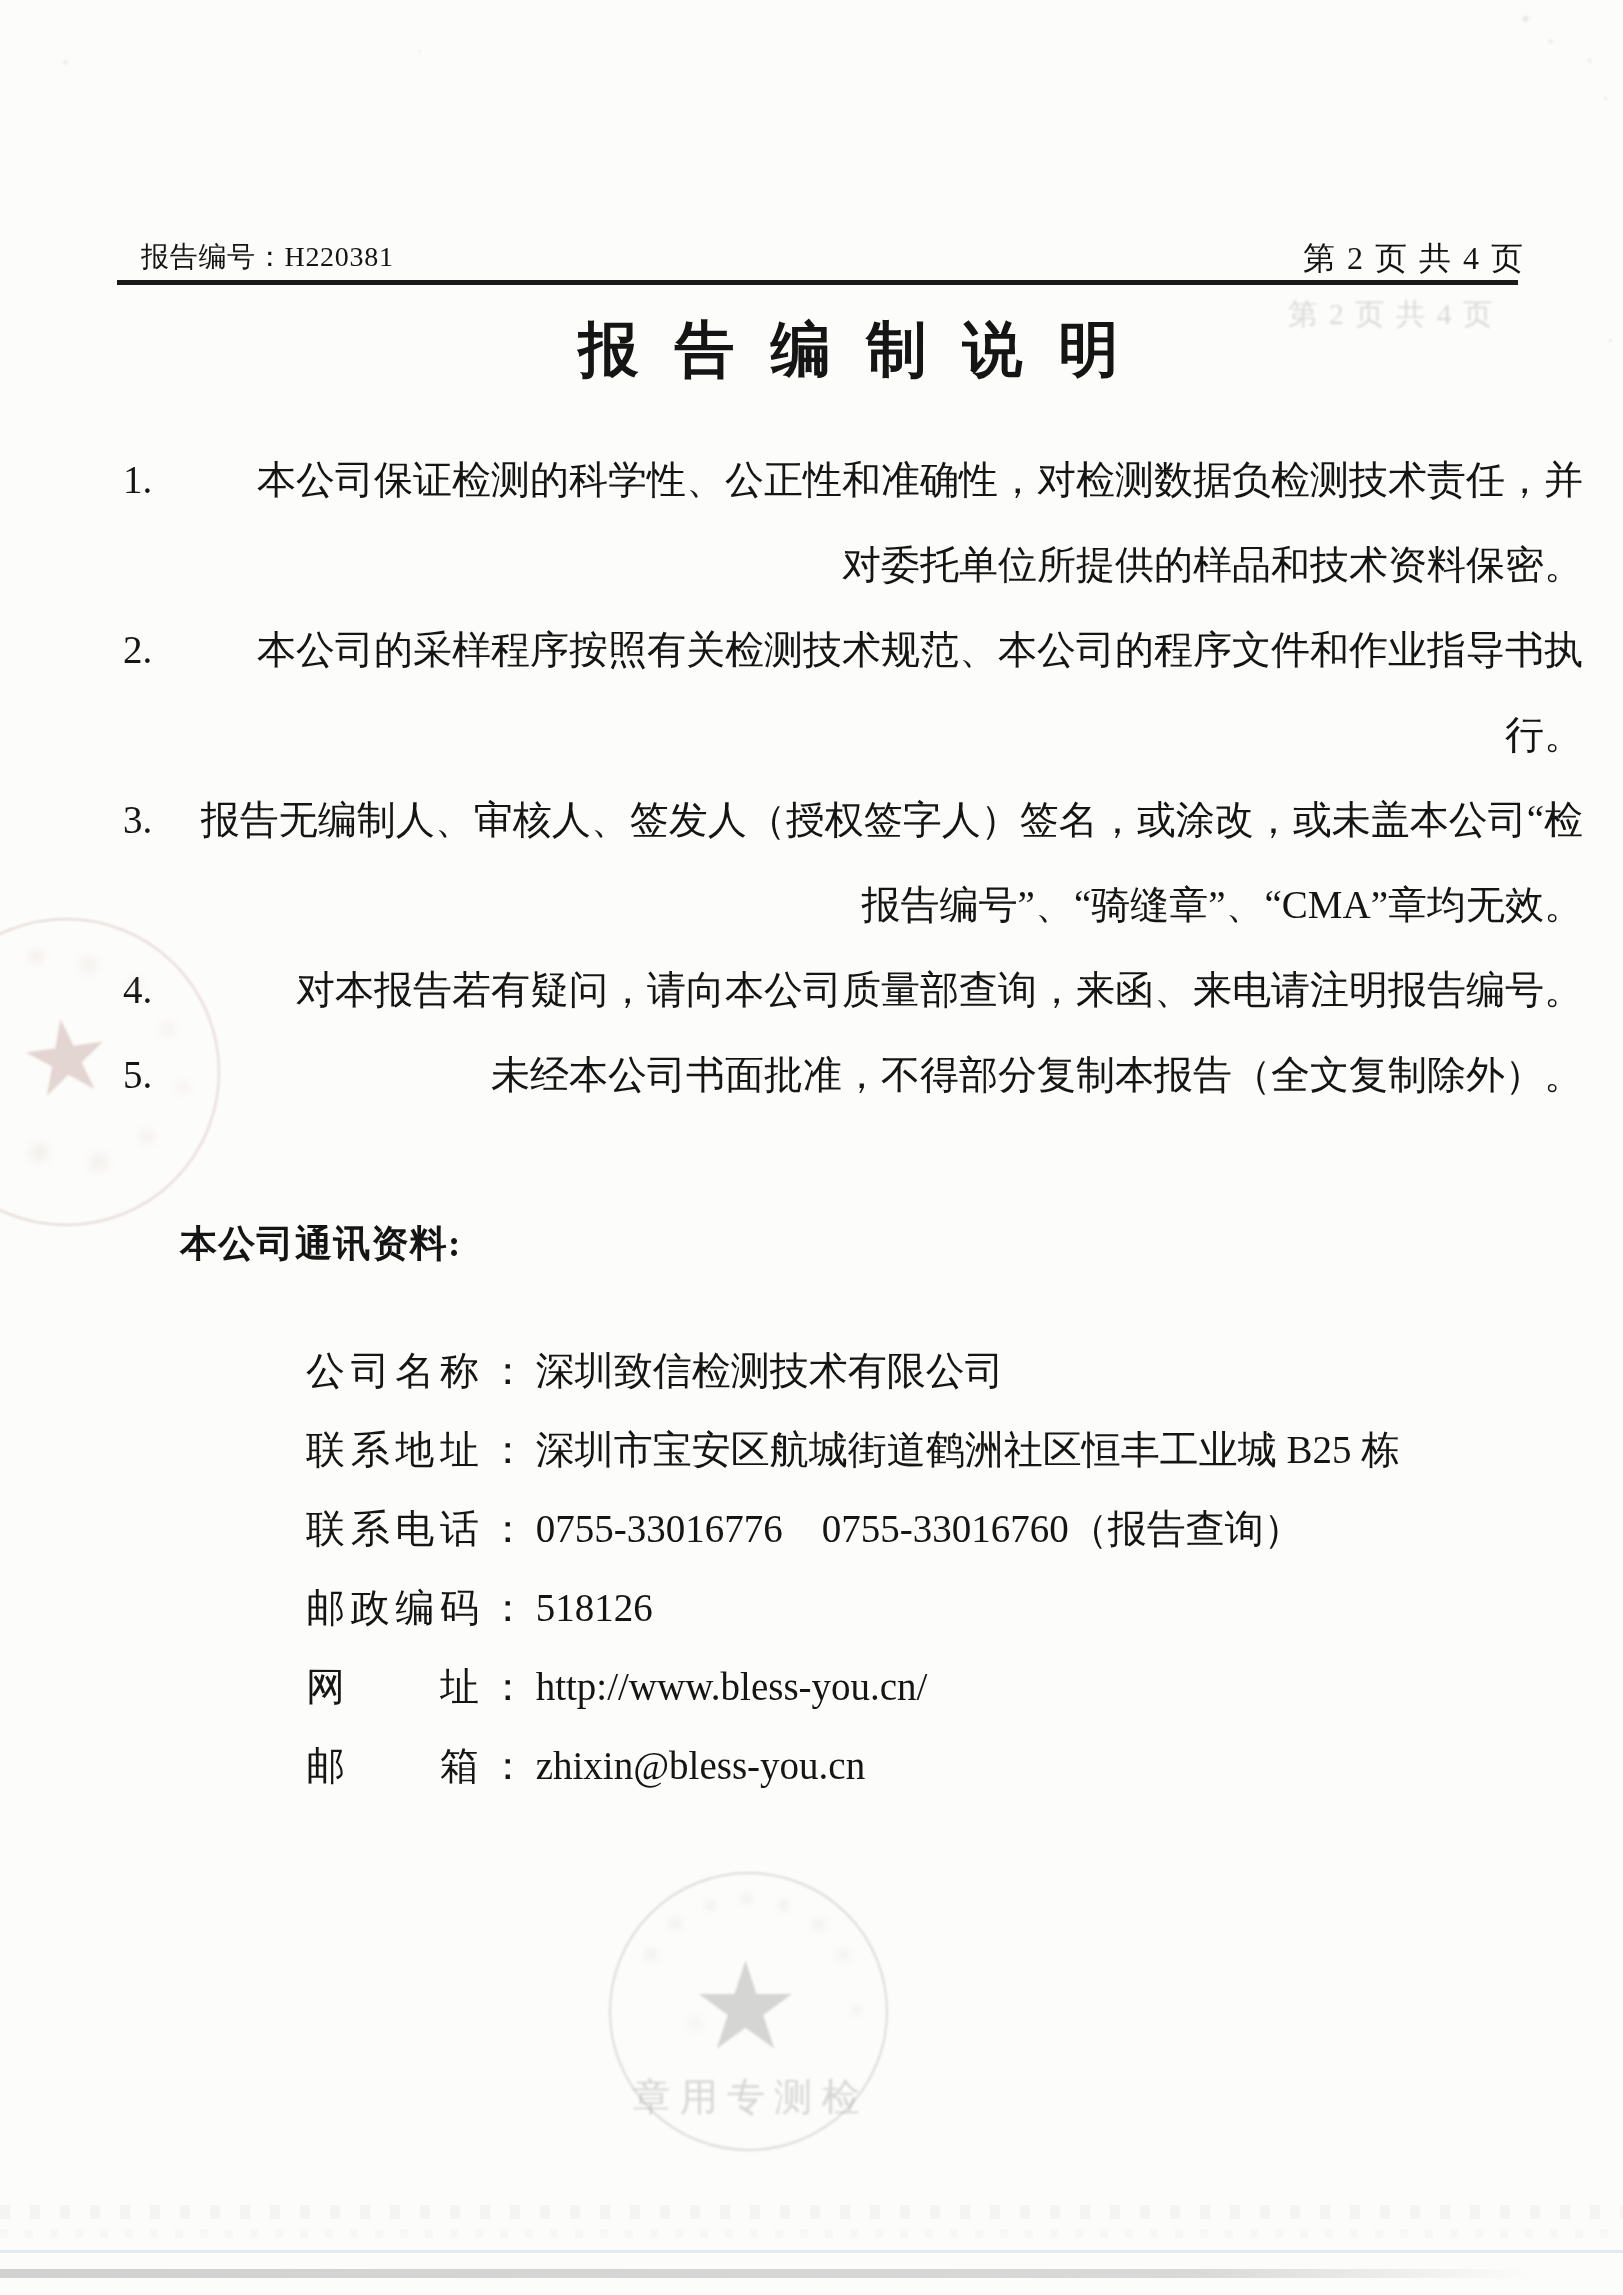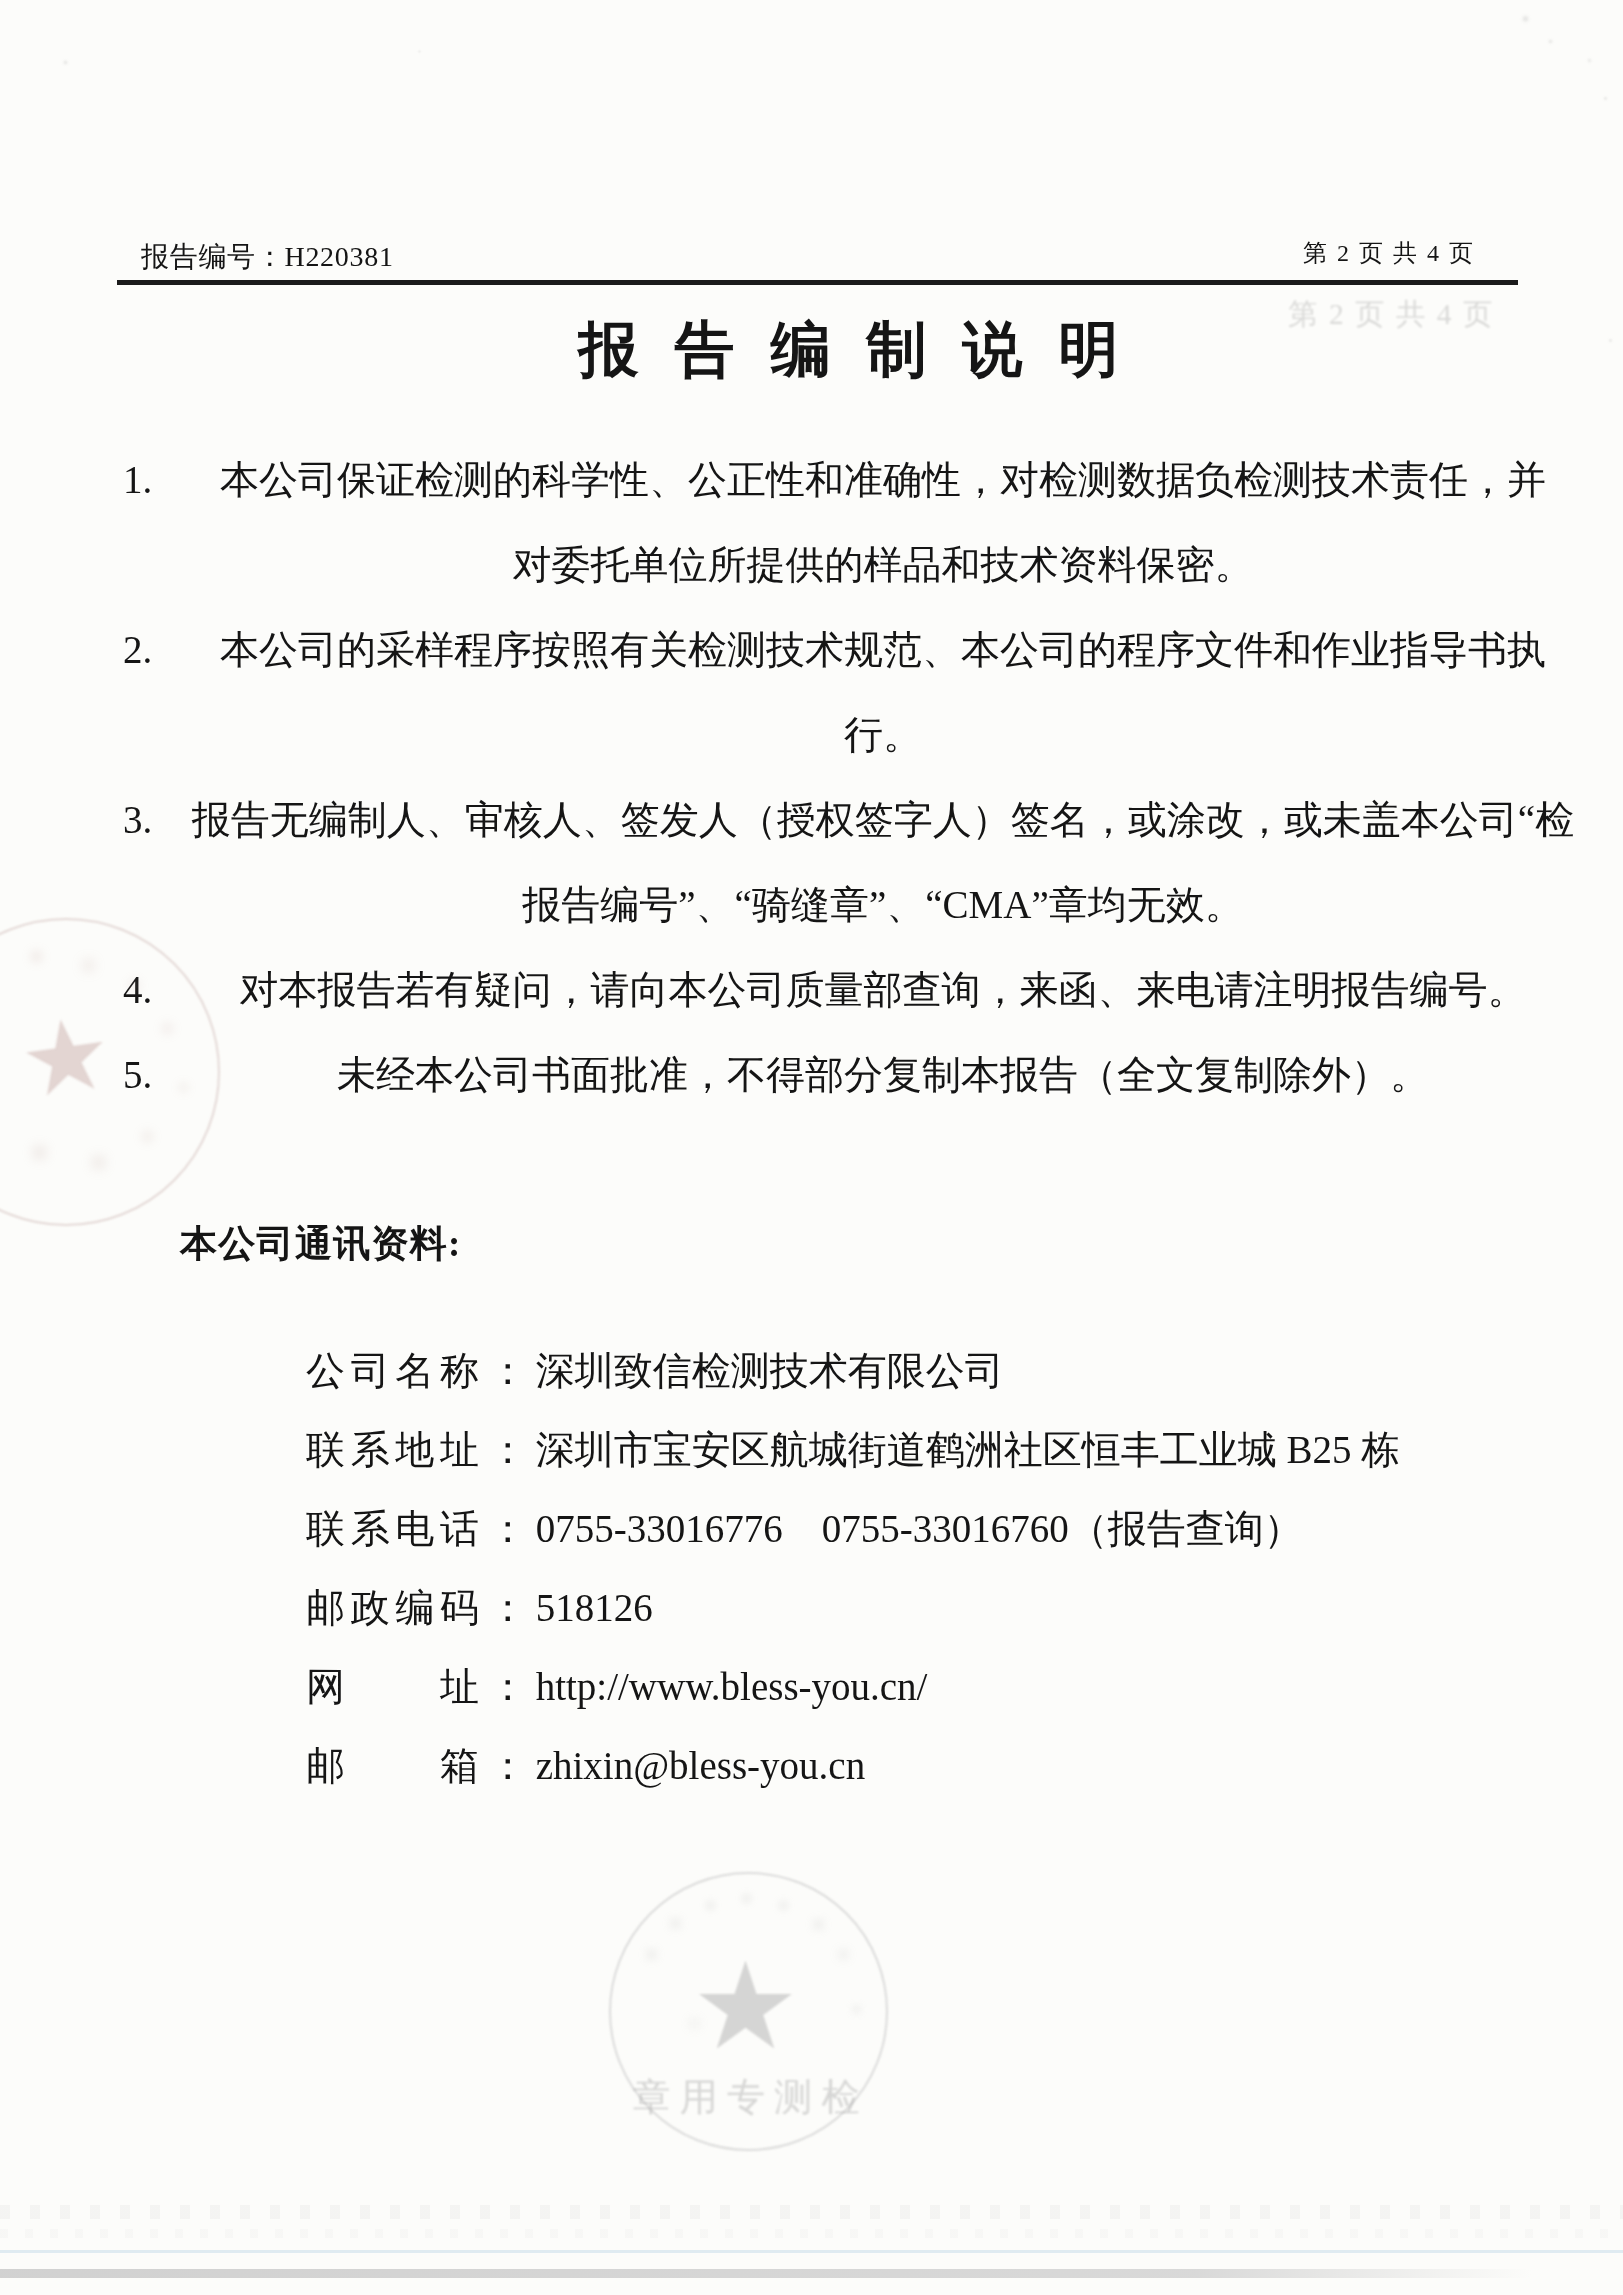--- a/index.html
+++ b/index.html
@@ -7,33 +7,33 @@
     width:1623px;height:2295px;
     background:#fcfcfa;
     font-family:"Liberation Serif","DejaVu Serif",serif;
     color:#151515;
     position:relative;
     overflow:hidden;
   }
   .abs{position:absolute;}
   
   .hdr-left{left:141px;top:238px;font-size:28px;letter-spacing:0.7px;}
-  .hdr-right{left:1303px;top:237px;font-size:24px;letter-spacing:2px;}
+  .hdr-right{left:1303px;top:237px;font-size:32px;letter-spacing:2px;}
   .hdr-ghost{left:1288px;top:295px;font-size:29.5px;letter-spacing:2px;
     opacity:.15;filter:blur(1.3px);}
   .rule{left:117px;top:280px;width:1401px;height:4.6px;background:#1b1b1b;}
   
   .title{left:0;top:310px;width:1623px;text-align:center;
     font-size:60px;font-weight:700;letter-spacing:.6em;text-indent:.6em;
     transform:translateX(37px);white-space:nowrap;}
   
   .notes{left:123px;top:437px;width:1460px;font-size:39px;line-height:85px;}
   .note{display:flex;}
   .note-num{width:60px;flex:none;}
-  .note-text{width:1420px;white-space:pre-line;text-align:center;}
+  .note-text{width:1420px;white-space:pre-line;text-align:right;}
   
   .c-head{left:180px;top:1219px;font-size:37px;font-weight:700;letter-spacing:1.3px;}
   .contact{left:270px;top:1331px;font-size:39px;line-height:79px;white-space:nowrap;margin-left:36px;}
   .c-label{display:inline-block;width:173px;text-align:justify;text-align-last:justify;
     vertical-align:top;}
   .c-colon{display:inline-block;margin:0 8.5px 0 9.2px;}
   
   .stamp{border-radius:50%;filter:blur(1px);}
   .stamp-left{left:-88px;top:918px;width:304px;height:304px;
     border:2.6px solid rgba(193,162,158,.38);}

